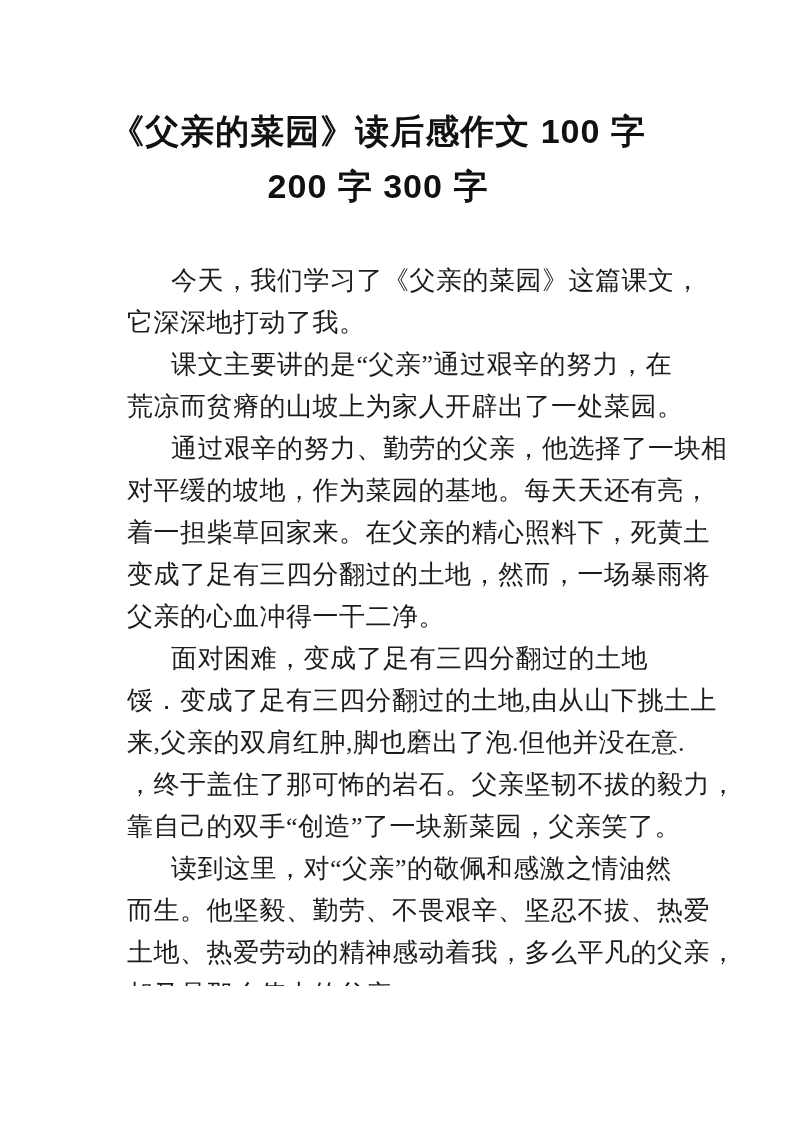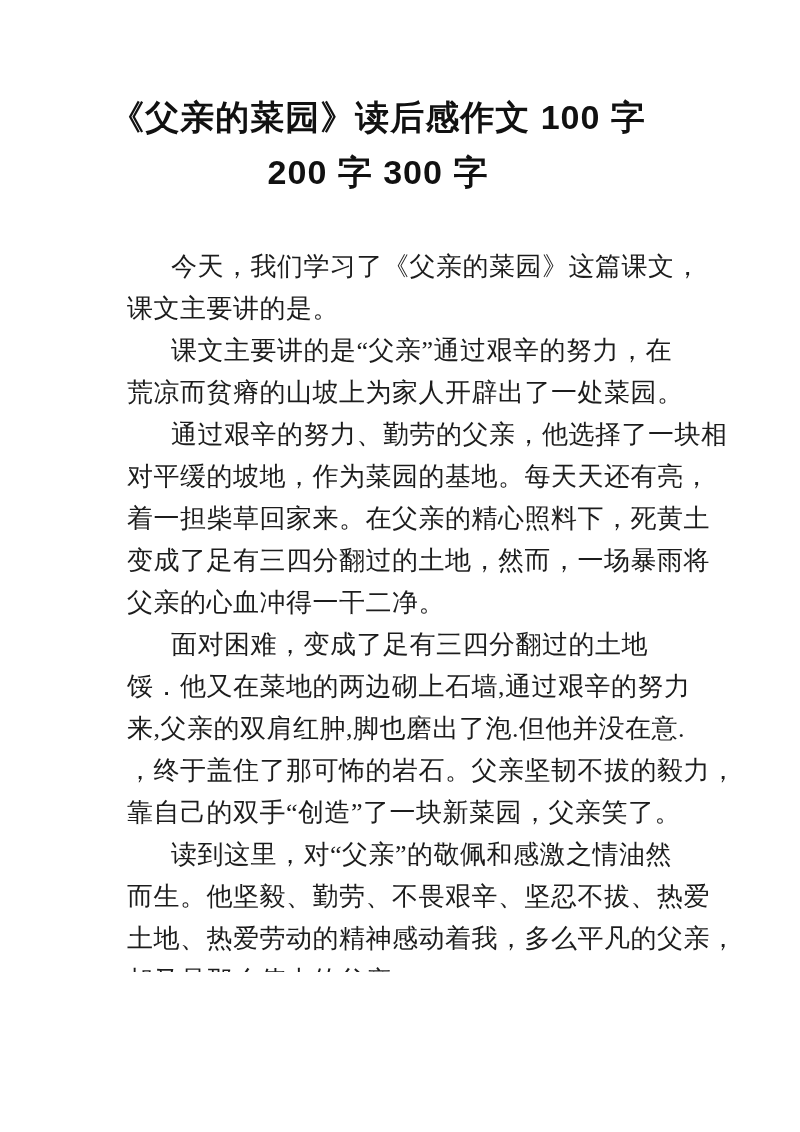--- a/index.html
+++ b/index.html
@@ -1,21 +1,21 @@
 <!DOCTYPE html>
 <html><head>
 <meta charset="utf-8">
 <style>
   * { margin: 0; padding: 0; box-sizing: border-box; }
   html, body { background: #ffffff; }
   .page {
     position: relative;
     width: 800px;
     height: 972px;
-    margin: 0 auto;
+    margin: 14px auto;
     background: #ffffff;
     overflow: hidden;
     font-family: "Liberation Serif", "DejaVu Serif", serif;
     color: #1b1b1b;
   }
   .title-block {
     padding-top: 90px;
     width: 800px;
     text-align: center;
     transform: translateX(-22px);
@@ -49,36 +49,36 @@
 <body>
 
 <div class="page">
   <div class="title-block">
     <div class="title-line">《父亲的菜园》读后感作文 100 字</div>
     <div class="title-line">200 字 300 字</div>
   </div>
   <div class="doc-body">
       <div class="paragraph">
         <div class="line first">今天，我们学习了《父亲的菜园》这篇课文，</div>
-        <div class="line">课文主要讲的是。</div>
+        <div class="line">它深深地打动了我。</div>
       </div>
       <div class="paragraph">
         <div class="line first">课文主要讲的是“父亲”通过艰辛的努力，在</div>
         <div class="line">荒凉而贫瘠的山坡上为家人开辟出了一处菜园。</div>
       </div>
       <div class="paragraph">
         <div class="line first">通过艰辛的努力、勤劳的父亲，他选择了一块相</div>
         <div class="line">对平缓的坡地，作为菜园的基地。每天天还有亮，</div>
         <div class="line">着一担柴草回家来。在父亲的精心照料下，死黄土</div>
         <div class="line">变成了足有三四分翻过的土地，然而，一场暴雨将</div>
         <div class="line">父亲的心血冲得一干二净。</div>
       </div>
       <div class="paragraph">
         <div class="line first">面对困难，变成了足有三四分翻过的土地</div>
-        <div class="line">馁．他又在菜地的两边砌上石墙,通过艰辛的努力</div>
+        <div class="line">馁．变成了足有三四分翻过的土地,由从山下挑土上</div>
         <div class="line">来,父亲的双肩红肿,脚也磨出了泡.但他并没在意.</div>
         <div class="line">，终于盖住了那可怖的岩石。父亲坚韧不拔的毅力，</div>
         <div class="line">靠自己的双手“创造”了一块新菜园，父亲笑了。</div>
       </div>
       <div class="paragraph">
         <div class="line first">读到这里，对“父亲”的敬佩和感激之情油然</div>
         <div class="line">而生。他坚毅、勤劳、不畏艰辛、坚忍不拔、热爱</div>
         <div class="line">土地、热爱劳动的精神感动着我，多么平凡的父亲，</div>
         <div class="line">却又是那么伟大的父亲。</div>
       </div>

